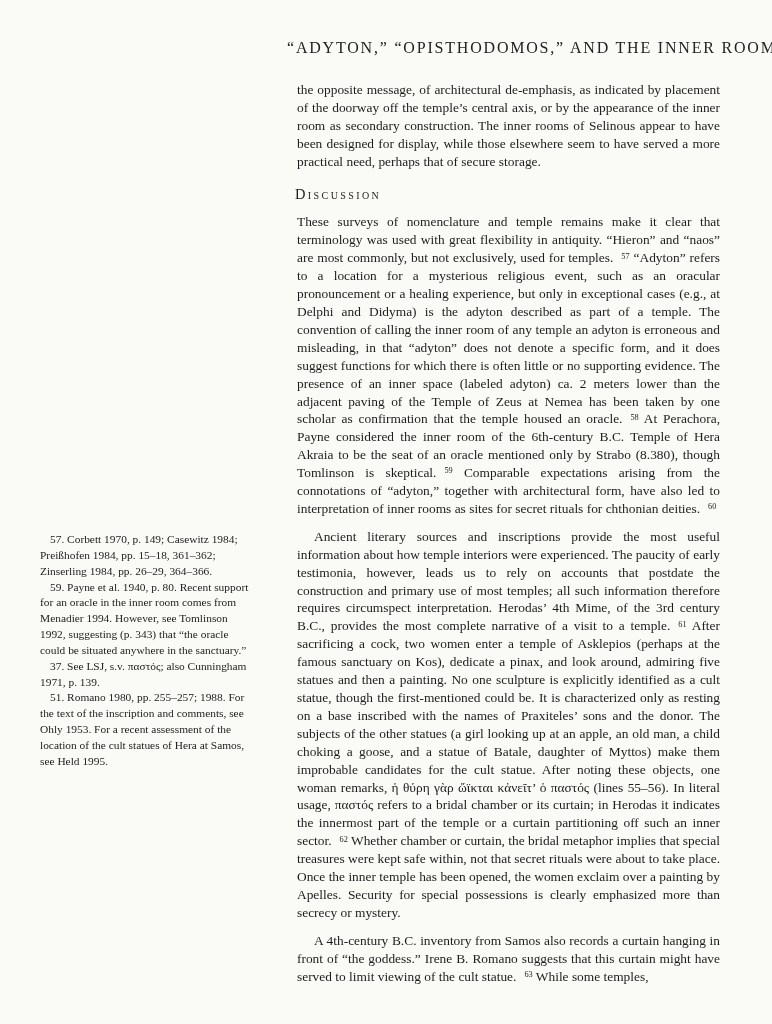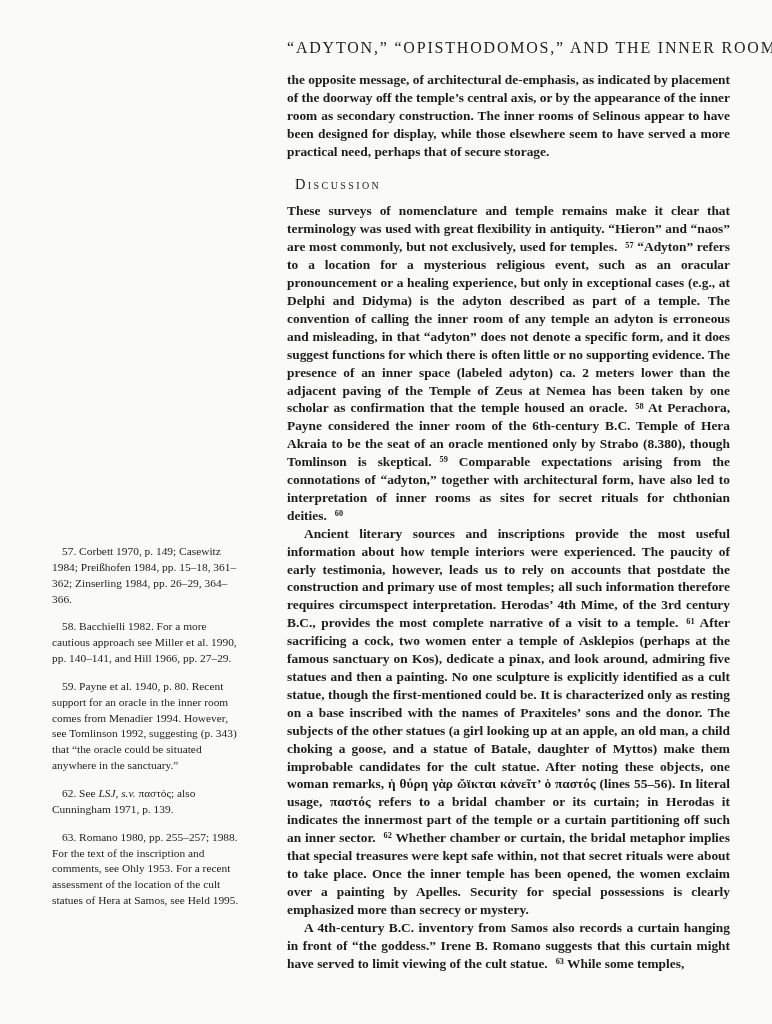--- a/index.html
+++ b/index.html
@@ -37,21 +37,21 @@
   .main-col {
     position: absolute;
     left: 287px;
     top: 71px;
     width: 443px;
     font-size: 13.4px;
     line-height: 17.9px;
     text-align: justify;
     color: #1c1c1c;
   }
-  .main-col p { margin: 0; font-weight: bold; }
+  .main-col p { margin: 10px; }
   .main-col p.indent { text-indent: 17px; }
   .section-heading {
     margin-top: 15px;
     margin-bottom: 9px;
     font-size: 14.5px;
     font-weight: normal;
     font-variant: small-caps;
     letter-spacing: 2.4px;
     color: #1c1c1c;
     margin-left: 8px;
@@ -67,39 +67,38 @@
   .sidenotes {
     position: absolute;
     left: 40px;
     top: 532px;
     width: 214px;
     font-size: 11.4px;
     line-height: 15.85px;
     text-align: left;
     color: #1c1c1c;
   }
-  .sidenotes p.footnote { margin: 12px; text-indent: 10px; }
-  .it { font-style: italic; }
+  .sidenotes p.footnote { margin: 0; text-indent: 10px; }
+  .it { }
 </style>
 </head>
 <body>
 
 <div class="page" style="background: rgb(250, 250, 247); color: rgb(28, 28, 28);">
 
   <header class="pg-header">
     <div class="running-head">“ADYTON,” “OPISTHODOMOS,” AND THE INNER ROOM</div>
     <div class="page-number">207</div>
   </header>
 
   <aside class="sidenotes">
       <p class="footnote"><span>57. Corbett 1970, p. 149; Casewitz 1984; Preißhofen 1984, pp. 15–18, 361–362; Zinserling 1984, pp. 26–29, 364–366.</span></p>
-      <p class="footnote"><span>58. Bacchielli 1982. For a more cautious approach see Miller et al. 1990, pp. 140–141, and Hill 1966, pp. 27–29.</span></p>
       <p class="footnote"><span>59. Payne et al. 1940, p. 80. Recent support for an oracle in the inner room comes from Menadier 1994. However, see Tomlinson 1992, suggesting (p. 343) that “the oracle could be situated anywhere in the sanctuary.”</span></p>
-      <p class="footnote"><span>62. See </span><span class="it">LSJ</span><span>, </span><span class="it">s.v.</span><span> παστός; also Cunningham 1971, p. 139.</span></p>
-      <p class="footnote"><span>63. Romano 1980, pp. 255–257; 1988. For the text of the inscription and comments, see Ohly 1953. For a recent assessment of the location of the cult statues of Hera at Samos, see Held 1995.</span></p>
+      <p class="footnote"><span>37. See </span><span class="it">LSJ</span><span>, </span><span class="it">s.v.</span><span> παστός; also Cunningham 1971, p. 139.</span></p>
+      <p class="footnote"><span>51. Romano 1980, pp. 255–257; 1988. For the text of the inscription and comments, see Ohly 1953. For a recent assessment of the location of the cult statues of Hera at Samos, see Held 1995.</span></p>
     </aside>
 
   <main class="main-col">
       <p><span>the opposite message, of architectural de-emphasis, as indicated by placement of the doorway off the temple’s central axis, or by the appearance of the inner room as secondary construction. The inner rooms of Selinous appear to have been designed for display, while those elsewhere seem to have served a more practical need, perhaps that of secure storage.</span></p>
       <h2 class="section-heading">Discussion</h2>
       <p><span>These surveys of nomenclature and temple remains make it clear that terminology was used with great flexibility in antiquity. “Hieron” and “naos” are most commonly, but not exclusively, used for temples.</span><sup class="fnref">57</sup><span> “Adyton” refers to a location for a mysterious religious event, such as an oracular pronouncement or a healing experience, but only in exceptional cases (e.g., at Delphi and Didyma) is the adyton described as part of a temple. The convention of calling the inner room of any temple an adyton is erroneous and misleading, in that “adyton” does not denote a specific form, and it does suggest functions for which there is often little or no supporting evidence. The presence of an inner space (labeled adyton) ca. 2 meters lower than the adjacent paving of the Temple of Zeus at Nemea has been taken by one scholar as confirmation that the temple housed an oracle.</span><sup class="fnref">58</sup><span> At Perachora, Payne considered the inner room of the 6th-century B.C. Temple of Hera Akraia to be the seat of an oracle mentioned only by Strabo (8.380), though Tomlinson is skeptical.</span><sup class="fnref">59</sup><span> Comparable expectations arising from the connotations of “adyton,” together with architectural form, have also led to interpretation of inner rooms as sites for secret rituals for chthonian deities.</span><sup class="fnref">60</sup></p>
       <p class="indent"><span>Ancient literary sources and inscriptions provide the most useful information about how temple interiors were experienced. The paucity of early testimonia, however, leads us to rely on accounts that postdate the construction and primary use of most temples; all such information therefore requires circumspect interpretation. Herodas’ 4th Mime, of the 3rd century B.C., provides the most complete narrative of a visit to a temple.</span><sup class="fnref">61</sup><span> After sacrificing a cock, two women enter a temple of Asklepios (perhaps at the famous sanctuary on Kos), dedicate a pinax, and look around, admiring five statues and then a painting. No one sculpture is explicitly identified as a cult statue, though the first-mentioned could be. It is characterized only as resting on a base inscribed with the names of Praxiteles’ sons and the donor. The subjects of the other statues (a girl looking up at an apple, an old man, a child choking a goose, and a statue of Batale, daughter of Myttos) make them improbable candidates for the cult statue. After noting these objects, one woman remarks, ἡ θύρη γὰρ ὤϊκται κἀνεῖτ’ ὁ παστός (lines 55–56). In literal usage, παστός refers to a bridal chamber or its curtain; in Herodas it indicates the innermost part of the temple or a curtain partitioning off such an inner sector.</span><sup class="fnref">62</sup><span> Whether chamber or curtain, the bridal metaphor implies that special treasures were kept safe within, not that secret rituals were about to take place. Once the inner temple has been opened, the women exclaim over a painting by Apelles. Security for special possessions is clearly emphasized more than secrecy or mystery.</span></p>
       <p class="indent"><span>A 4th-century B.C. inventory from Samos also records a curtain hanging in front of “the goddess.” Irene B. Romano suggests that this curtain might have served to limit viewing of the cult statue.</span><sup class="fnref">63</sup><span> While some temples,</span></p>
     </main>
 

